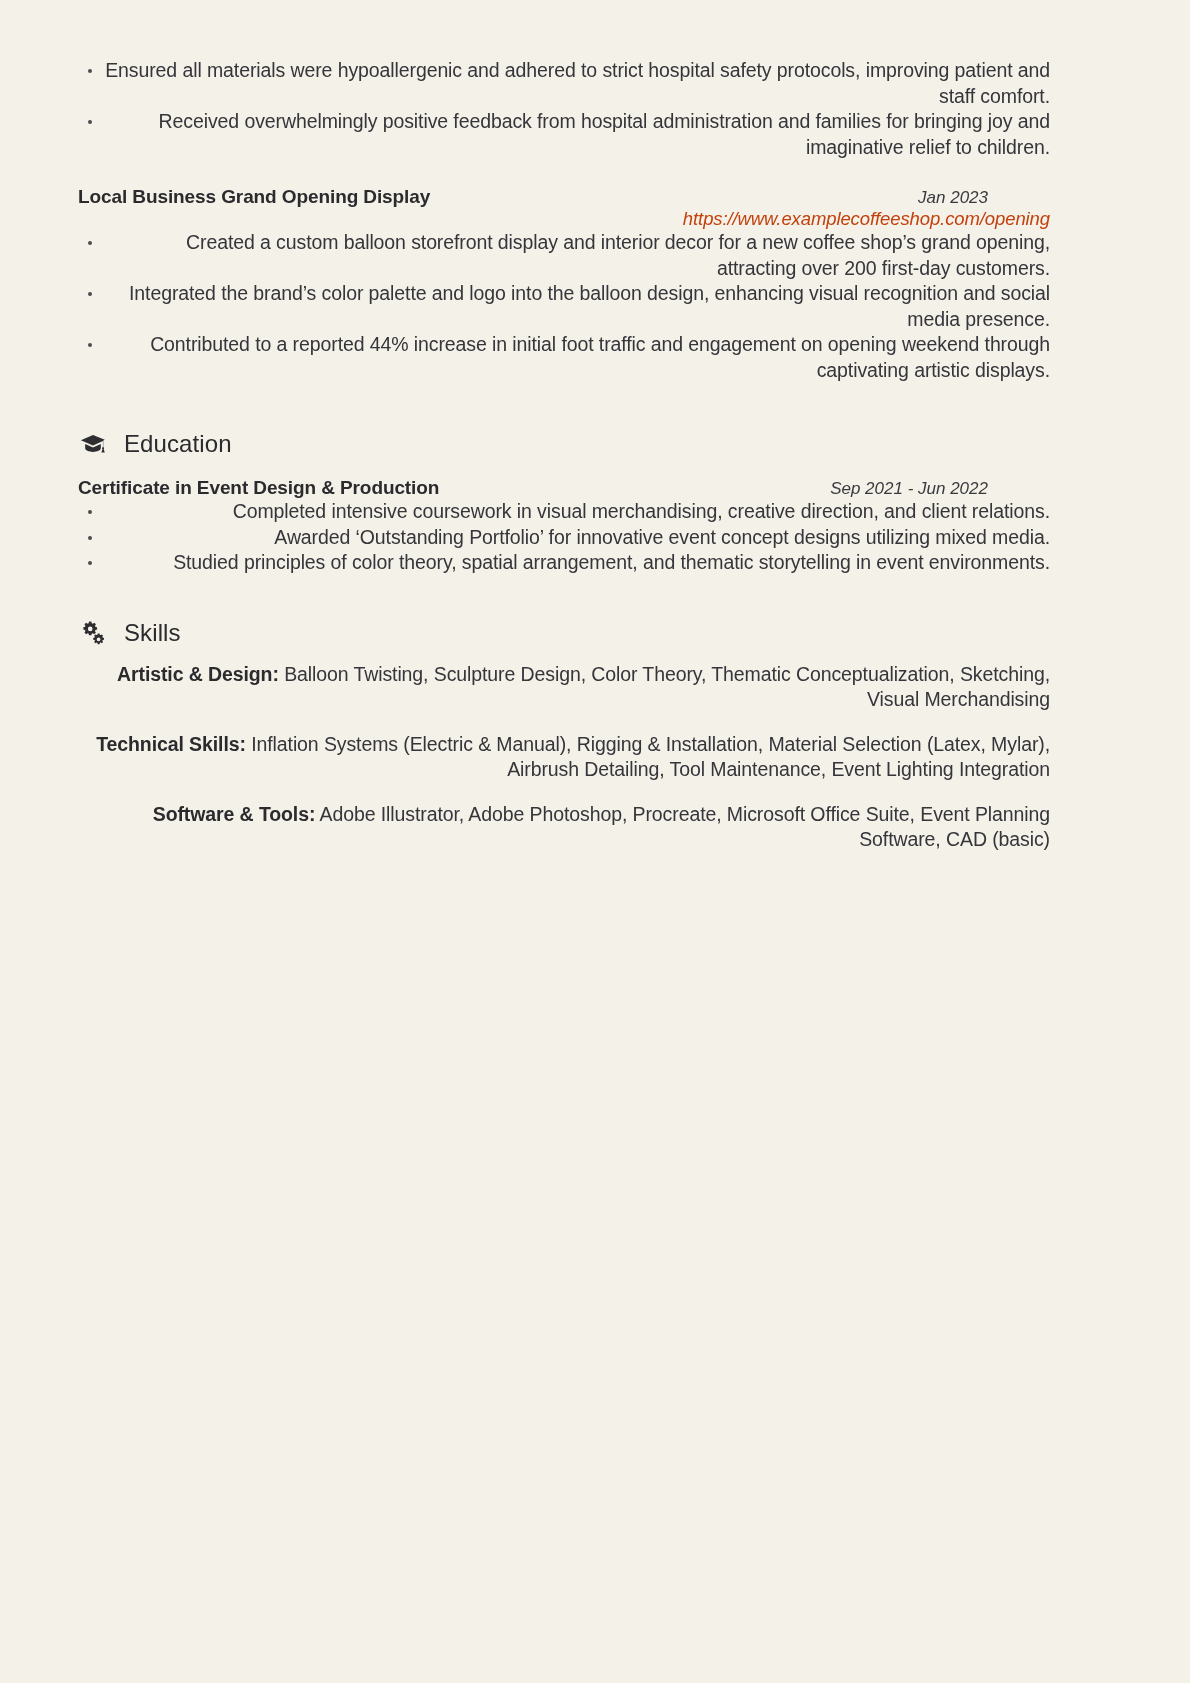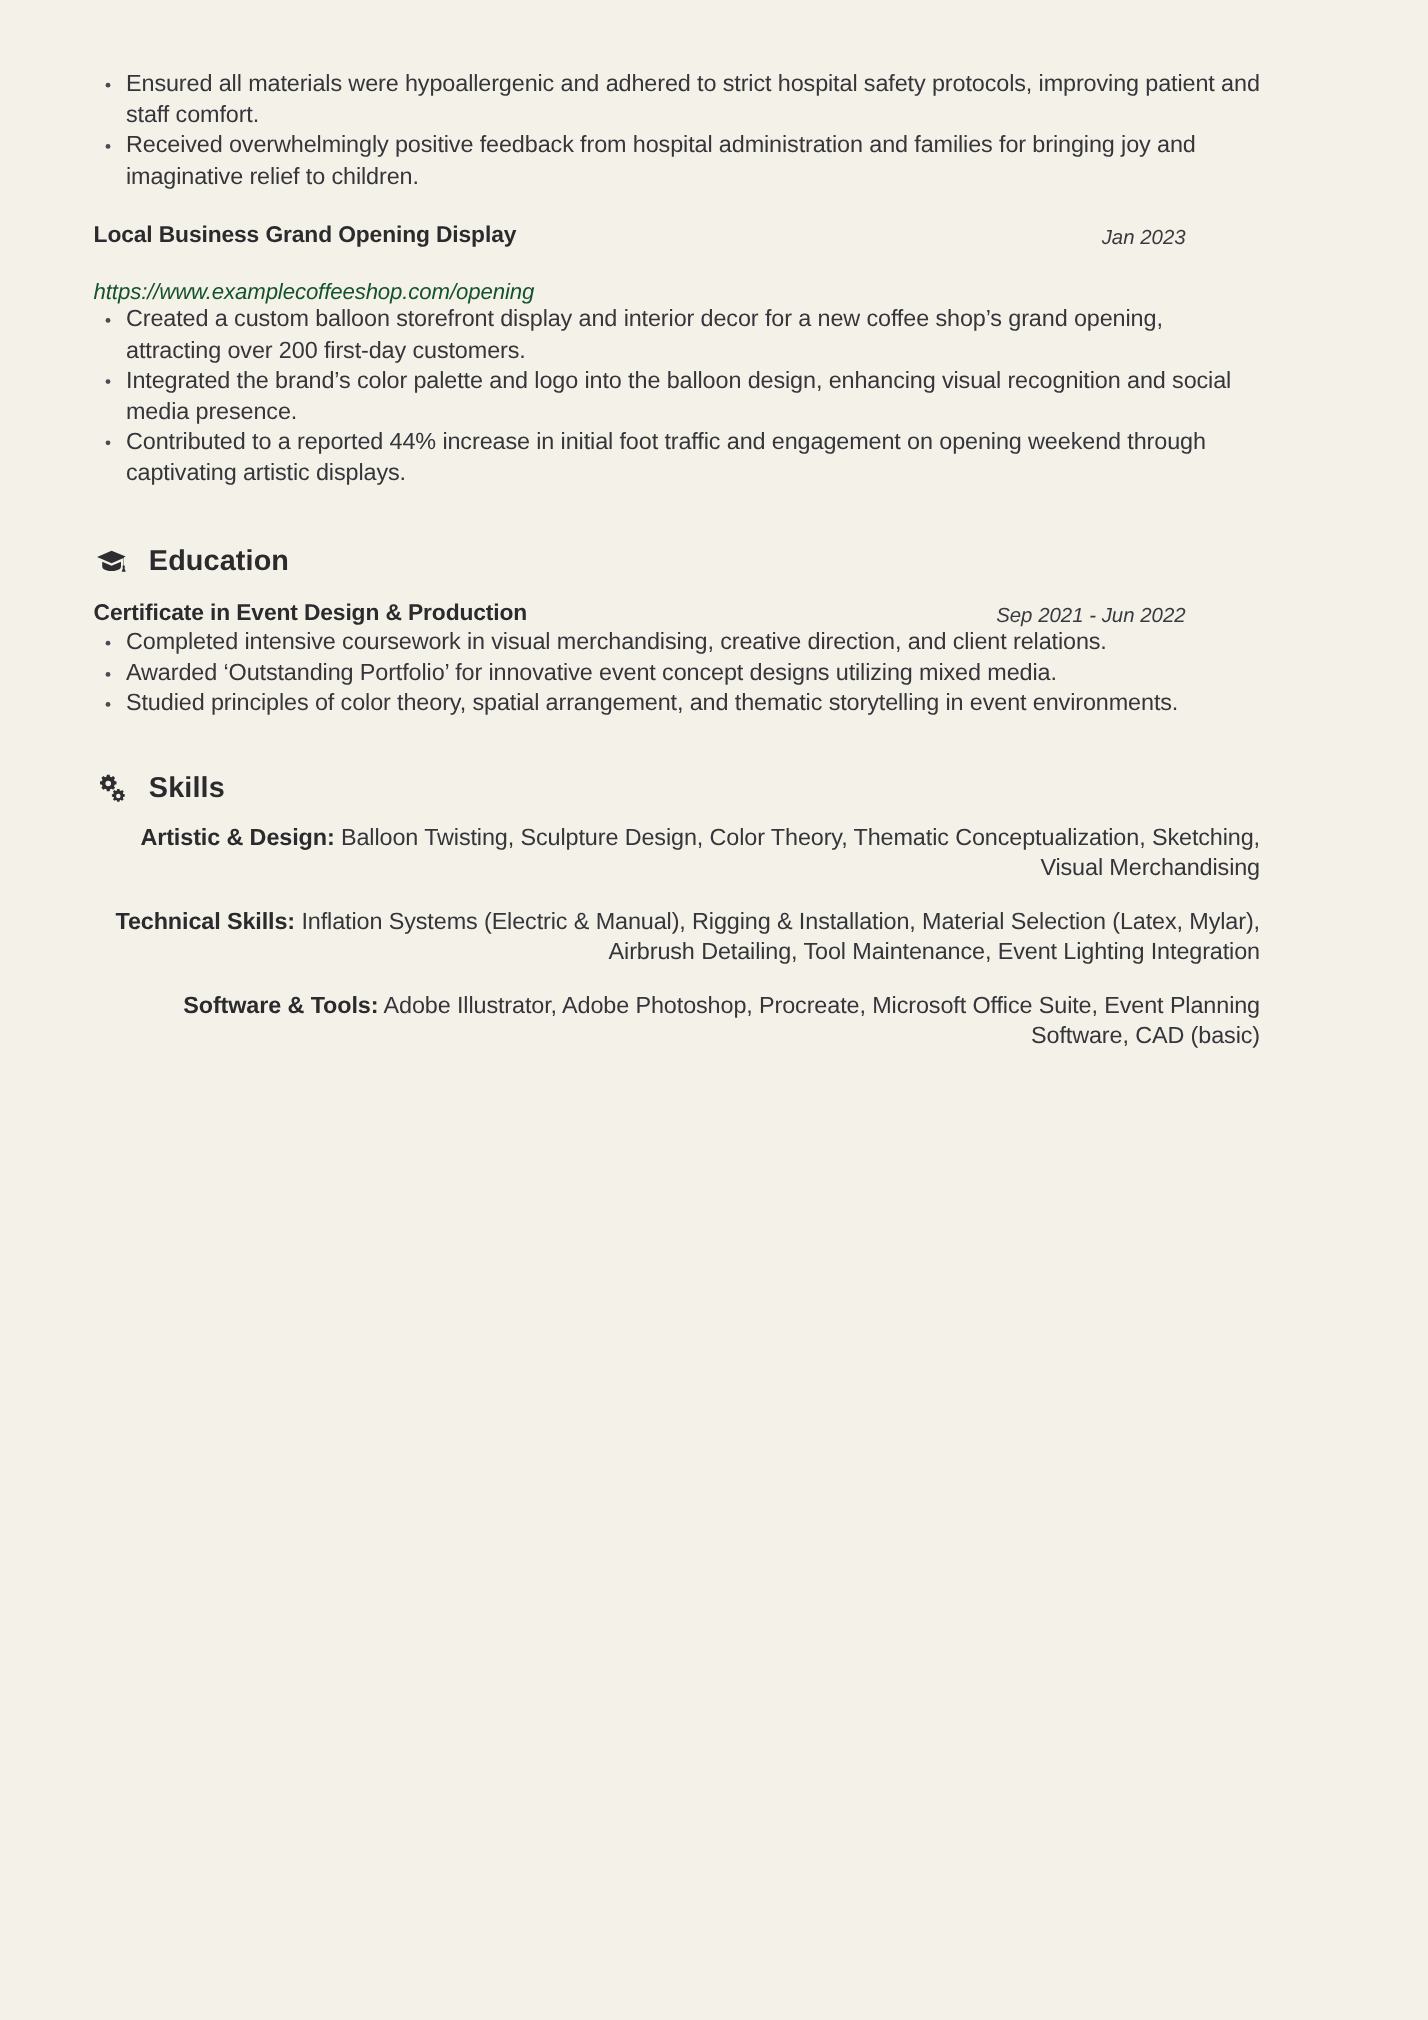--- a/index.html
+++ b/index.html
@@ -19,20 +19,21 @@
     width: 1190px;
     height: 1683px;
     padding: 58px 140px 0 78px;
   }
 
   
   ul.bullets {
     list-style: none;
     margin: 0;
     padding: 0;
+    text-align: right;
   }
   ul.bullets li {
     position: relative;
     padding-left: 27px;
     font-size: 19.5px;
     line-height: 25.5px;
     color: #35353a;
     margin-bottom: 0px;
     letter-spacing: -0.1px;
   }
@@ -72,23 +73,24 @@
   .entry-sub {
     font-size: 18.5px;
     font-style: italic;
     color: #35353a;
     margin-top: 9px;
     letter-spacing: -0.1px;
   }
   .entry-url {
     font-size: 18.5px;
     font-style: italic;
-    color: #14532d;
-    margin-top: 24px;
-    letter-spacing: -0.1px;
+    color: #c2410c;
+    margin-top: 0;
+    letter-spacing: -0.1px;
+    text-align: right;
   }
 
   .entry-bullets { margin-top: 16px; }
 
   
   .section-head {
     display: flex;
     align-items: center;
     gap: 16px;
     margin-top: 46px;
@@ -98,21 +100,21 @@
     width: 30px;
     height: 30px;
     display: flex;
     align-items: center;
     justify-content: center;
     color: #2e2e31;
     flex: none;
   }
   .section-title {
     font-size: 24px;
-    font-weight: bold;
+    font-weight: normal;
     color: #2b2b2e;
     letter-spacing: 0.1px;
   }
 
   
   .skill-row {
     font-size: 19.5px;
     line-height: 25.5px;
     color: #35353a;
     margin-top: 19px;

